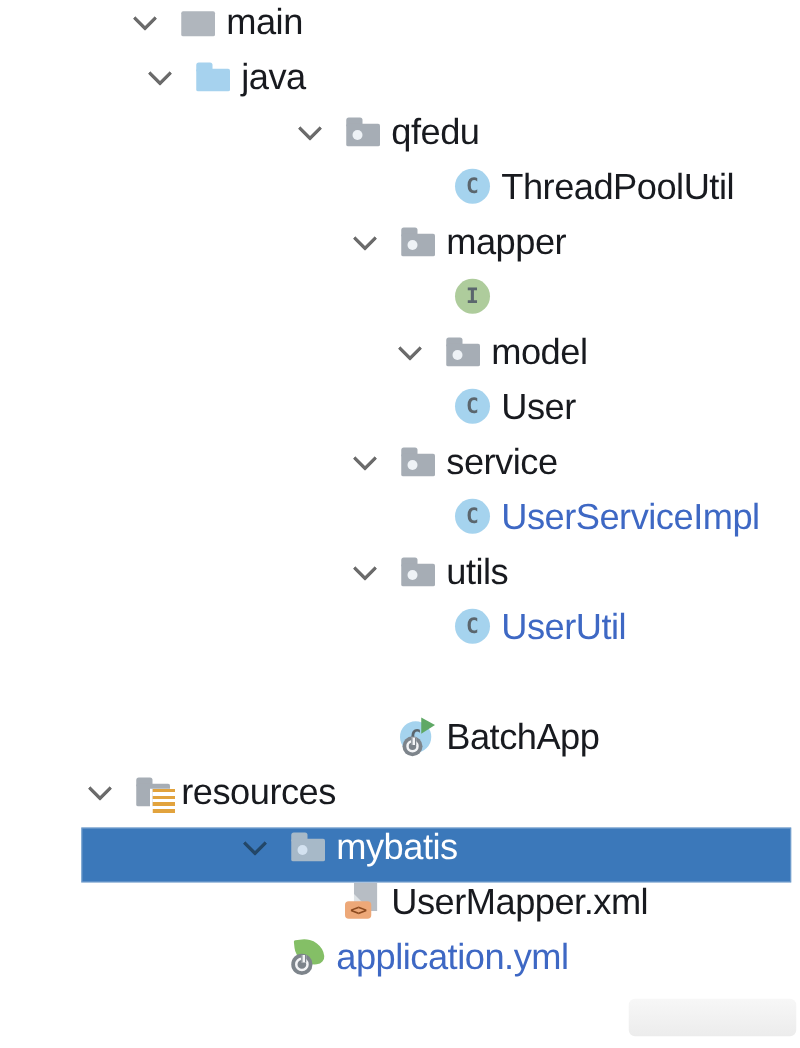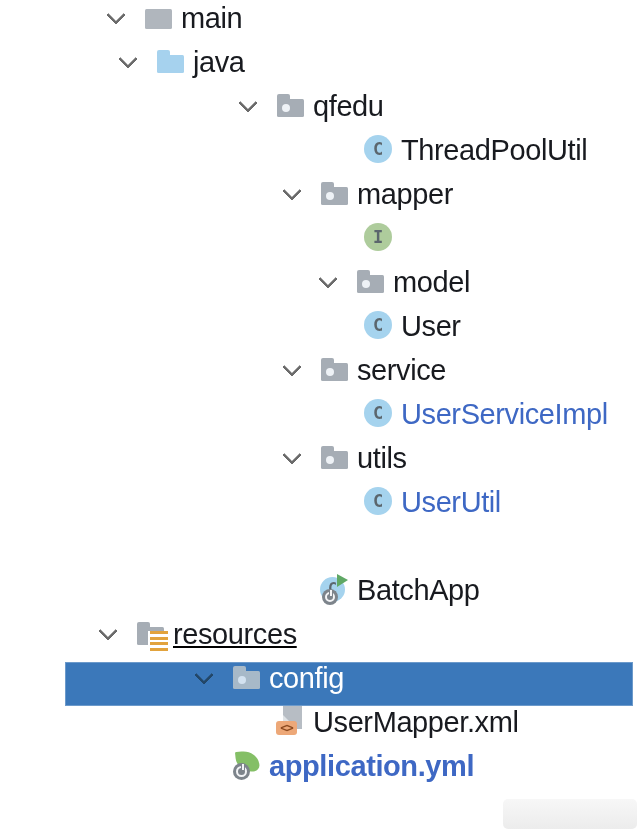--- a/index.html
+++ b/index.html
@@ -177,48 +177,48 @@
     <div class="row" style="padding-left: 280px; margin-top: 44px;">
     <span class="chev hidden"></span>
     <span class="icon run-class">
         <span class="c-circle"></span>
         <span class="c-letter">C</span>
         <span class="run-tri"></span>
         <span class="badge"></span>
       </span>
     <span class="label">BatchApp</span>
   </div>
-    <div class="row" style="padding-left: 96px; text-decoration: underline;">
+    <div class="row" style="padding-left: 68px;">
     <span class="chev"></span>
     <span class="icon folder-resources">
         <span class="f-tab"></span>
         <span class="f-body"></span>
         <span class="f-lines"></span>
       </span>
     <span class="label">resources</span>
   </div>
     <div class="row selected" style="padding-left: 192px;">
     <span class="chev"></span>
     <span class="icon package">
         <span class="f-tab"></span>
         <span class="f-body"></span>
         <span class="f-dot"></span>
       </span>
-    <span class="label">config</span>
+    <span class="label">mybatis</span>
   </div>
     <div class="row" style="padding-left: 236px;">
     <span class="chev hidden"></span>
     <span class="icon xml-file">
         <span class="x-sheet"></span>
         <span class="x-fold"></span>
         <span class="x-badge">&lt;&gt;</span>
       </span>
     <span class="label">UserMapper.xml</span>
   </div>
-    <div class="row modified" style="padding-left: 192px; font-weight: bold;">
+    <div class="row modified" style="padding-left: 192px;">
     <span class="chev hidden"></span>
     <span class="icon spring-yml">
         <span class="leaf"></span>
         <span class="badge"></span>
       </span>
     <span class="label">application.yml</span>
   </div>
   </div>
 
 <div class="watermark"></div>

